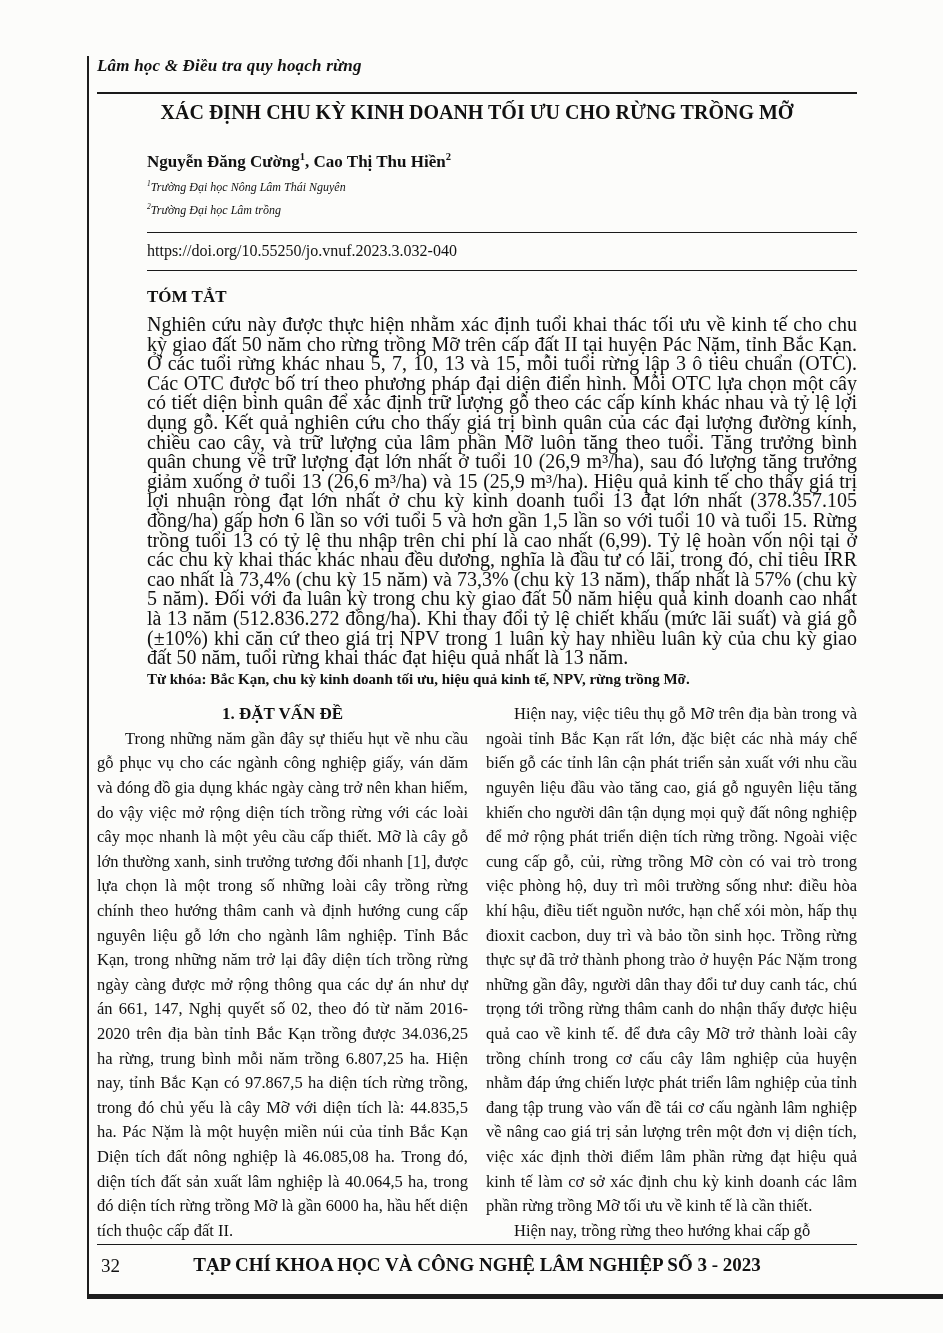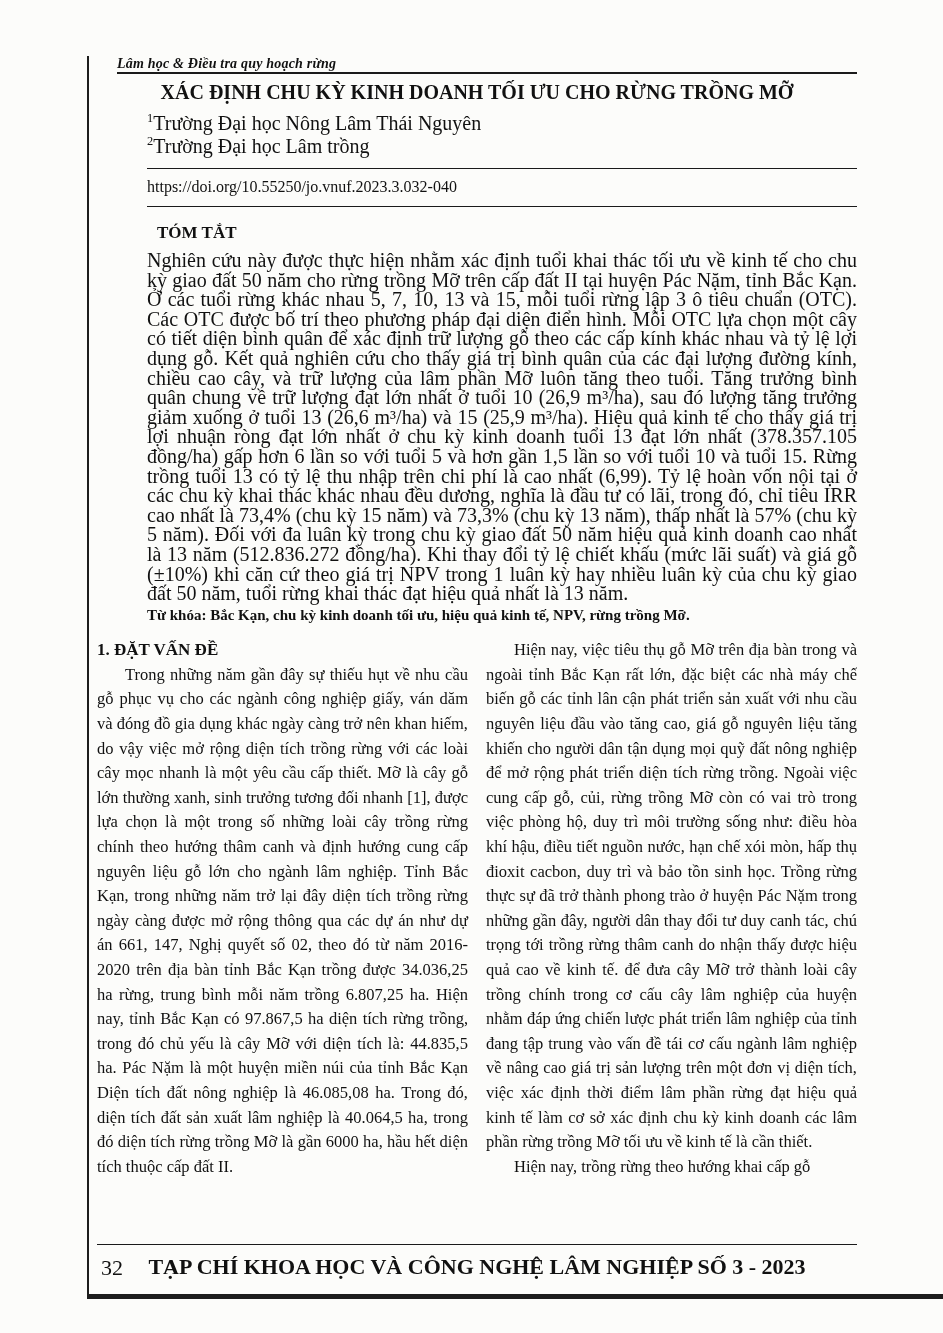--- a/index.html
+++ b/index.html
@@ -13,63 +13,64 @@
   }
   sup { font-size: 0.62em; line-height: 0; }
   .italic { font-style: italic; }
 
   .border-left   { position: absolute; left: 87px; top: 56px; width: 2px; height: 1243px; background: #1d1d1d; }
   .border-bottom { position: absolute; left: 87px; top: 1294px; width: 856px; height: 5px; background: #1d1d1d; }
 
   .content { position: absolute; left: 97px; top: 56px; width: 760px; }
 
   .running-header {
-    font-size: 14px; font-weight: bold; font-style: italic;
-    padding-bottom: 0; border-bottom: 2px solid #1a1a1a; letter-spacing: .2px; margin-left: 20px;
+    font-size: 17px; font-weight: bold; font-style: italic;
+    padding-bottom: 16px; border-bottom: 2px solid #1a1a1a; letter-spacing: .2px;
   }
 
   .title { text-align: center; font-weight: bold; font-size: 20px; line-height: 31px; margin-top: 3px; }
 
   .authors { margin-top: 24px; padding-left: 50px; font-weight: bold; font-size: 17px; }
-  .affiliations { padding-left: 50px; font-size: 20px; line-height: 23px; margin-top: 4px; }
+  .affiliations { padding-left: 50px; font-style: italic; font-size: 12px; line-height: 23px; margin-top: 4px; }
 
   .front { margin-left: 50px; }
   .rule { border-top: 1.5px solid #1a1a1a; margin-top: 10px; height: 0; }
   .doi-row { font-size: 16px; padding: 9px 0 0 0; }
 
-  .abstract-heading { font-weight: bold; font-size: 17px; margin-top: 16px; margin-left: 10px; }
+  .abstract-heading { font-weight: bold; font-size: 17px; margin-top: 16px; }
   .abstract-body { margin-top: 8px; font-size: 20px; line-height: 19.6px; text-align: justify; }
   .keywords { font-weight: bold; font-size: 15px; line-height: 19.6px; margin-top: 2px; text-align: justify; }
 
   .columns { display: flex; gap: 18px; margin-top: 13px; max-height: 596px; overflow: hidden; }
   .col { flex: 1; font-size: 16.5px; line-height: 24.6px; text-align: justify; }
-  .col h2 { font-size: 17px; font-weight: bold; margin: 0; text-align: left; }
+  .col h2 { font-size: 17px; font-weight: bold; margin: 0; text-align: center; }
   .col p { margin: 0; text-indent: 28px; }
 
   .footer-rule { position: absolute; left: 97px; width: 760px; top: 1244px; border-top: 1.5px solid #1a1a1a; }
-  .footer { position: absolute; left: 97px; width: 760px; top: 1254px; font-size: 22px; }
+  .footer { position: absolute; left: 97px; width: 760px; top: 1254px; font-size: 19px; }
   .footer .pagenum { position: absolute; left: 4px; top: 1px; }
   .footer .journal { text-align: center; font-weight: bold; }
 </style>
 </head>
 <body>
 
 <div class="border-left"></div>
 <div class="border-bottom"></div>
 
 <div class="content">
 
   <div class="running-header">
     <span>Lâm học &amp; Điều tra quy hoạch rừng</span>
   </div>
 
   <div class="title">
     <div>XÁC ĐỊNH CHU KỲ KINH DOANH TỐI ƯU CHO RỪNG TRỒNG MỠ</div>
   </div>
 
+  <div class="authors"><span>Nguyễn Đăng Cường</span><sup>1</sup><span>, Cao Thị Thu Hiền</span><sup>2</sup></div>
 
   <div class="affiliations">
     <div><sup>1</sup><span>Trường Đại học Nông Lâm Thái Nguyên</span></div>
     <div><sup>2</sup><span>Trường Đại học Lâm trồng</span></div>
   </div>
 
   <div class="front">
     <div class="rule"></div>
     <div class="doi-row">
       <span>https://doi.org/10.55250/jo.vnuf.2023.3.032-040</span>

